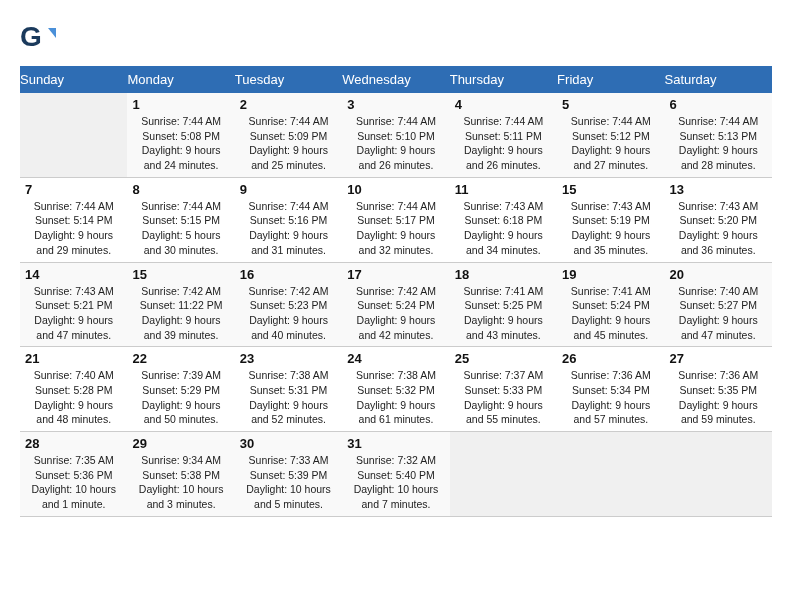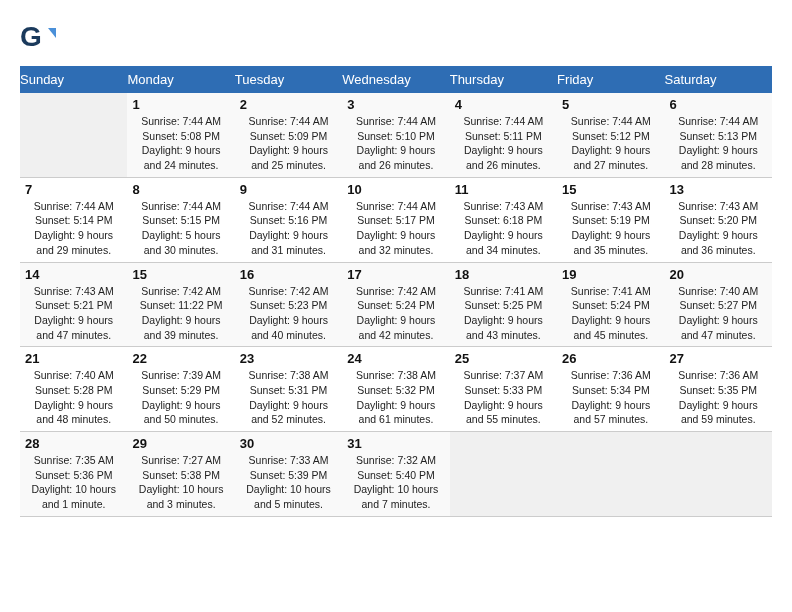--- a/index.html
+++ b/index.html
@@ -354,21 +354,21 @@
         <span class="day-num">28</span>
         <div class="day-info">
           <span>Sunrise: 7:35 AM</span><br>
           <span>Sunset: 5:36 PM</span><br>
           <span>Daylight: 10 hours and 1 minute.</span>
         </div>
       </td>
         <td>
         <span class="day-num">29</span>
         <div class="day-info">
-          <span>Sunrise: 7:27 AM</span><br>
+          <span>Sunrise: 9:34 AM</span><br>
           <span>Sunset: 5:38 PM</span><br>
           <span>Daylight: 10 hours and 3 minutes.</span>
         </div>
       </td>
         <td>
         <span class="day-num">30</span>
         <div class="day-info">
           <span>Sunrise: 7:33 AM</span><br>
           <span>Sunset: 5:39 PM</span><br>
           <span>Daylight: 10 hours and 5 minutes.</span>

